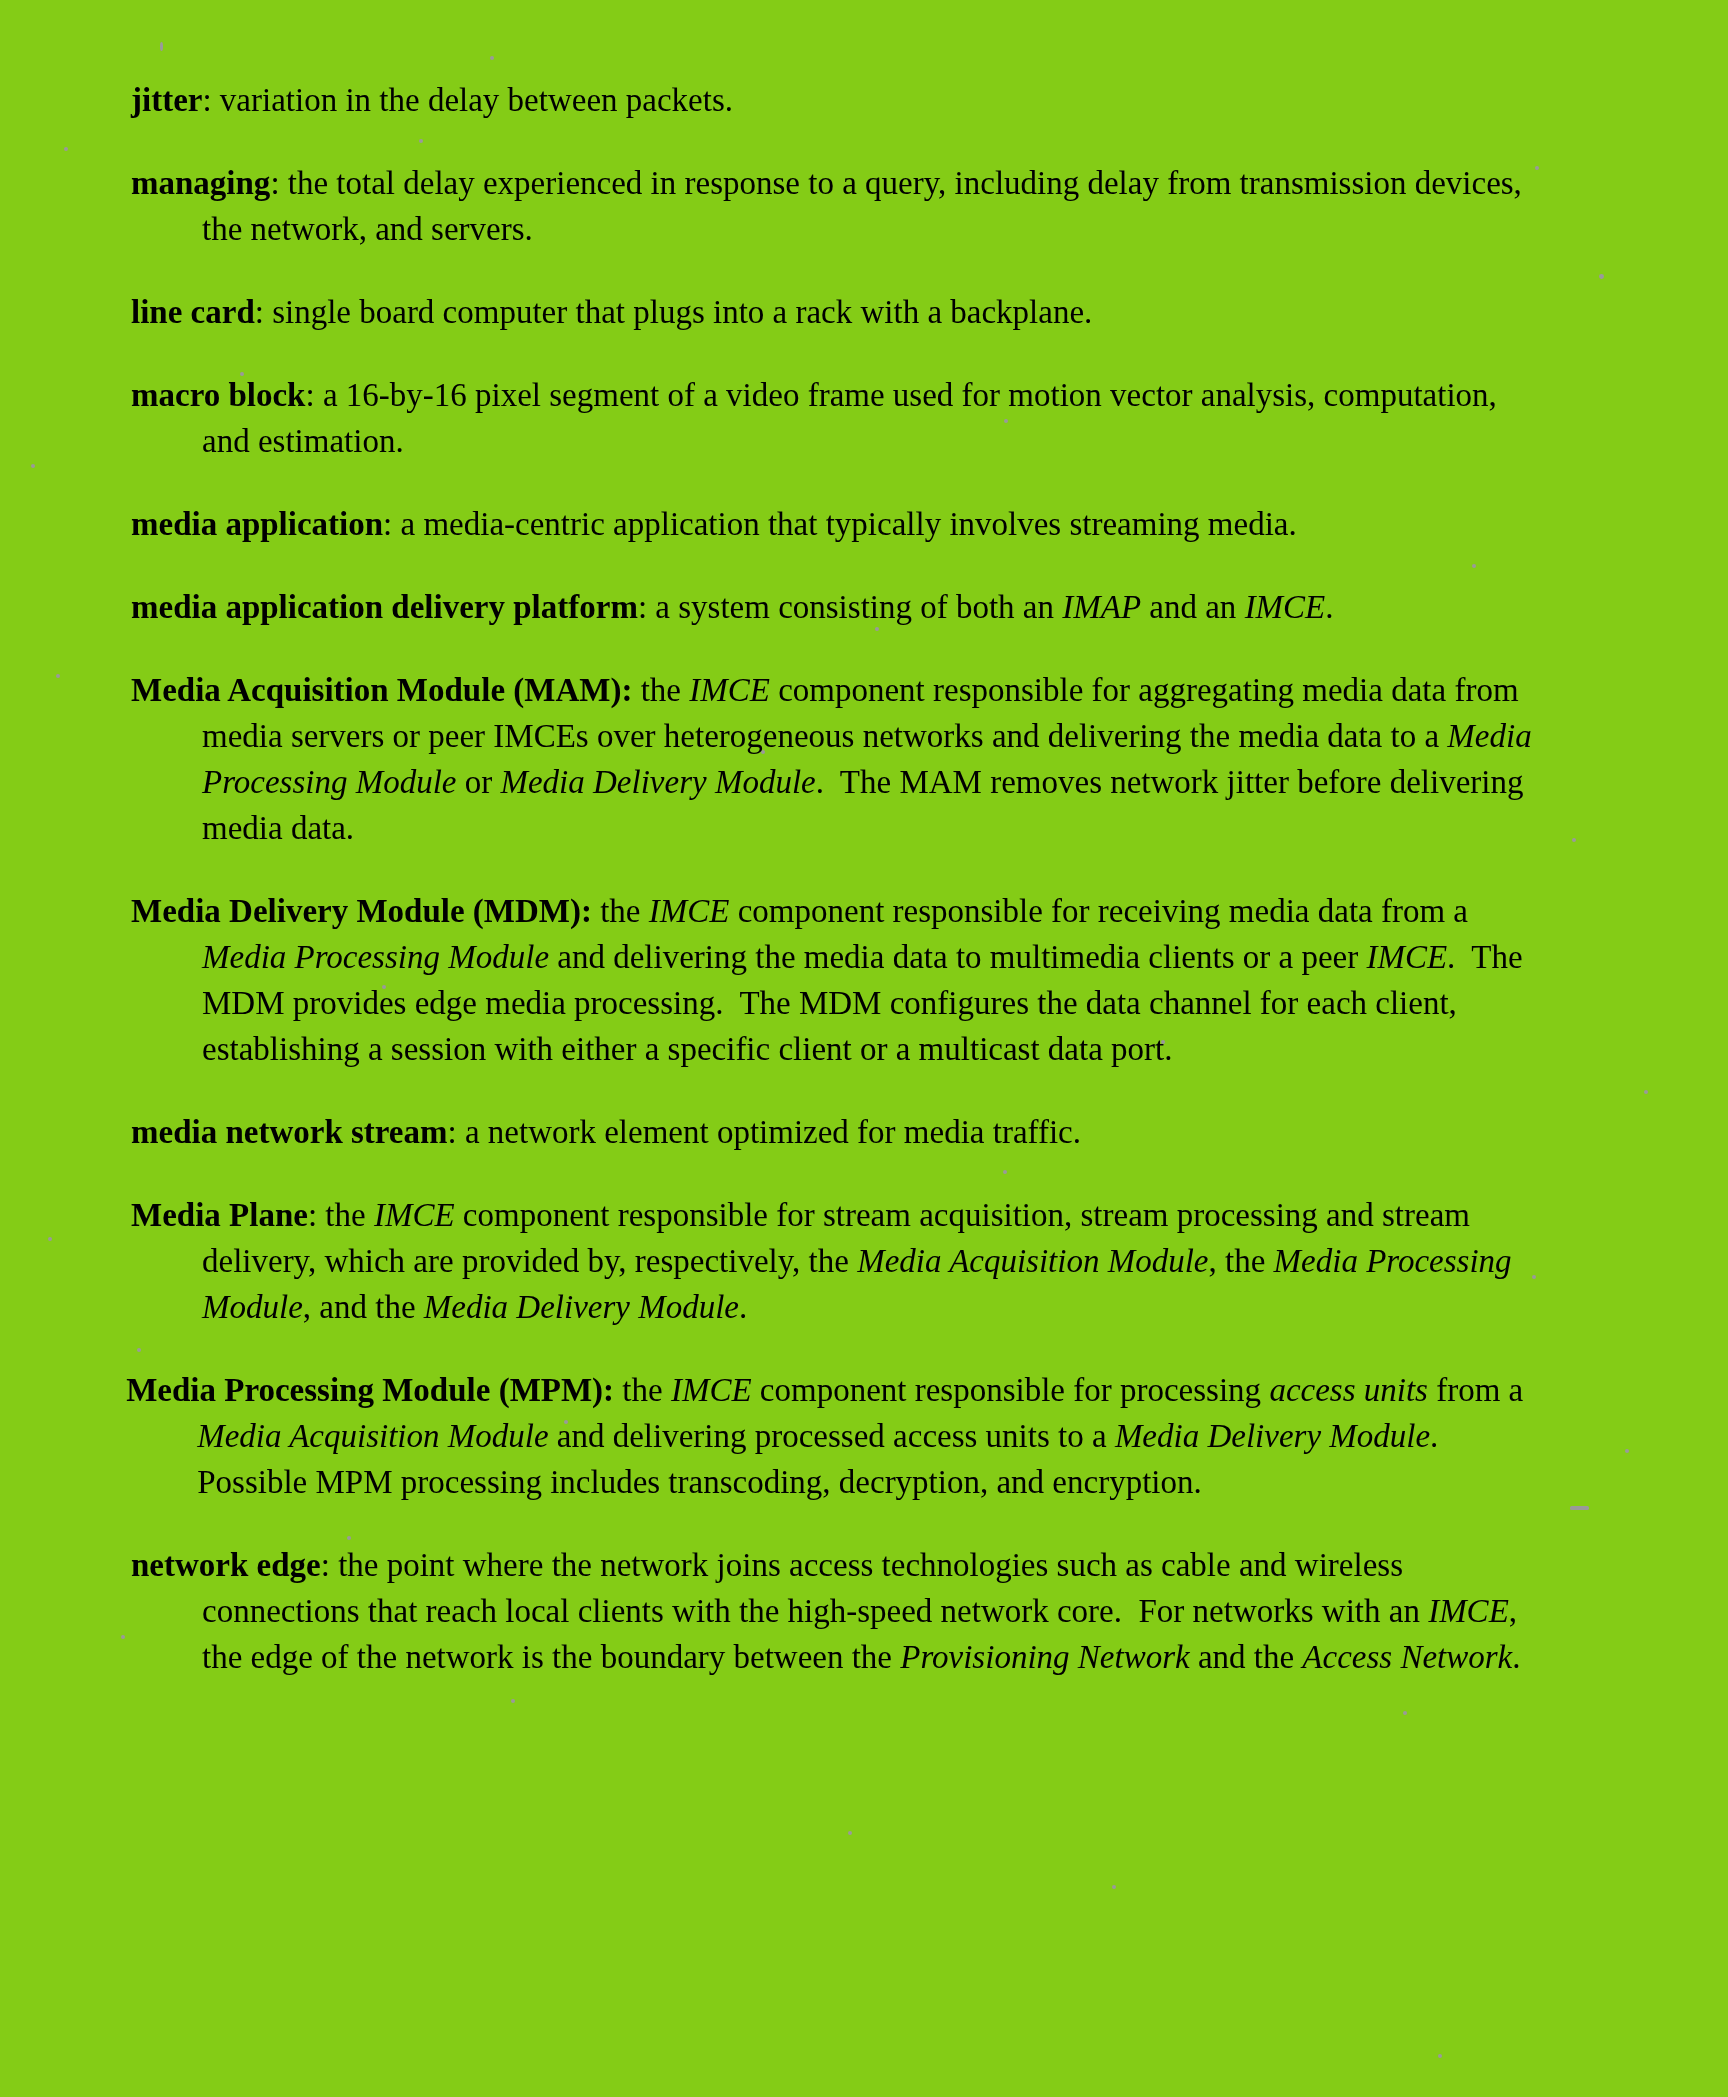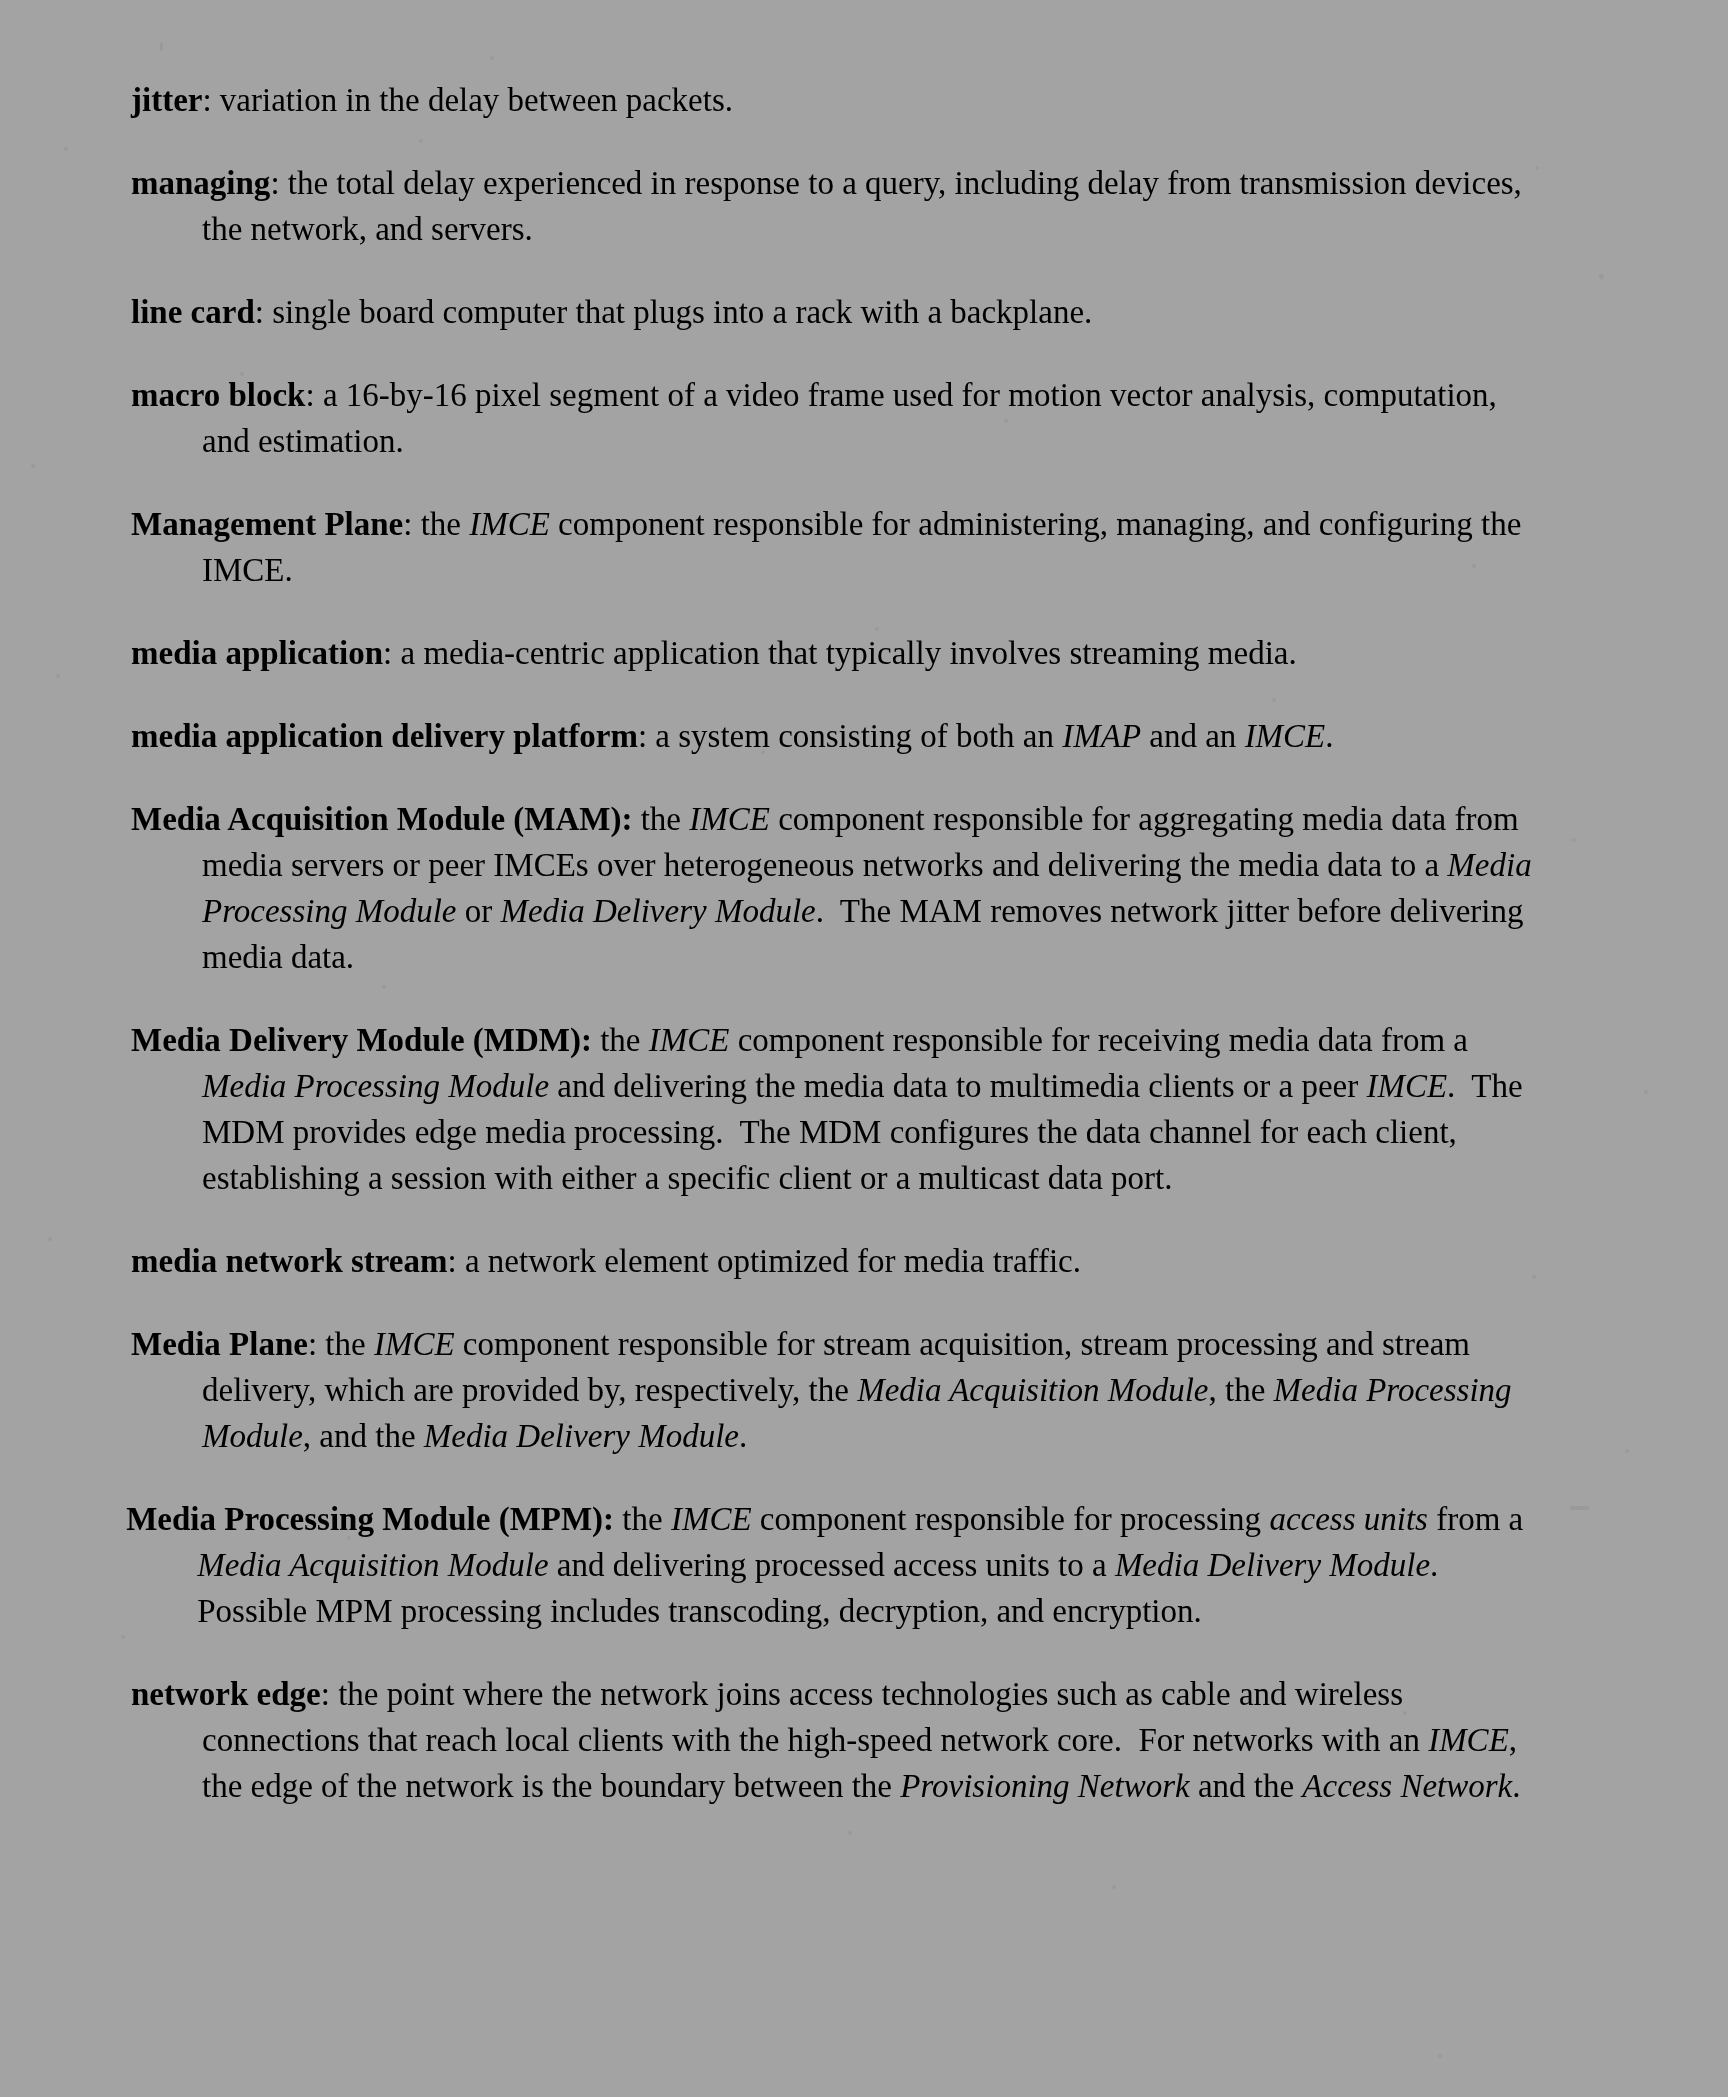--- a/index.html
+++ b/index.html
@@ -9,21 +9,21 @@
     background: #ffffff;
   }
   body {
     font-family: "Liberation Serif", "DejaVu Serif", serif;
     color: #000000;
   }
   #page {
     position: relative;
     width: 1728px;
     height: 2097px;
-    background: #a3a3a3;
+    background: #84cc16;
     overflow: hidden;
   }
   #page-body {
     position: absolute;
     left: 131px;
     top: 77px;
     width: 1419px;
   }
   .entry {
     font-size: 33px;
@@ -95,21 +95,20 @@
   <div id="page-body">
     <p class="entry"><span class="term">jitter</span><span>: </span><span>variation in the delay between packets.</span></p>
 
     <p class="entry"><span class="term">managing</span><span>: </span><span>the total delay experienced in response to a query, including delay from transmission devices, the network, and servers.</span></p>
 
     <p class="entry"><span class="term">line card</span><span>: </span><span>single board computer that plugs into a rack with a backplane.</span></p>
 
 
     <p class="entry"><span class="term">macro block</span><span>: </span><span>a 16-by-16 pixel segment of a video frame used for motion vector analysis, computation, and estimation.</span></p>
 
-    <p class="entry"><span class="term">Management Plane</span><span>: </span><span>the <i>IMCE</i> component responsible for administering, managing, and configuring the IMCE.</span></p>
 
     <p class="entry"><span class="term">media application</span><span>: </span><span>a media-centric application that typically involves streaming media.</span></p>
 
     <p class="entry"><span class="term">media application delivery platform</span><span>: </span><span>a system consisting of both an <i>IMAP</i> and an <i>IMCE</i>.</span></p>
 
     <p class="entry"><span class="term">Media Acquisition Module (MAM):</span><span> </span><span>the <i>IMCE</i> component responsible for aggregating media data from media servers or peer IMCEs over heterogeneous networks and delivering the media data to a <i>Media Processing Module</i> or <i>Media Delivery Module</i>.&nbsp; The MAM removes network jitter before delivering media data.</span></p>
 
     <p class="entry"><span class="term">Media Delivery Module (MDM):</span><span> </span><span>the <i>IMCE</i> component responsible for receiving media data from a <i>Media Processing Module</i> and delivering the media data to multimedia clients or a peer <i>IMCE</i>.&nbsp; The MDM provides edge media processing.&nbsp; The MDM configures the data channel for each client, establishing a session with either a specific client or a multicast data port.</span></p>
 
     <p class="entry"><span class="term">media network stream</span><span>: </span><span>a network element optimized for media traffic.</span></p>

